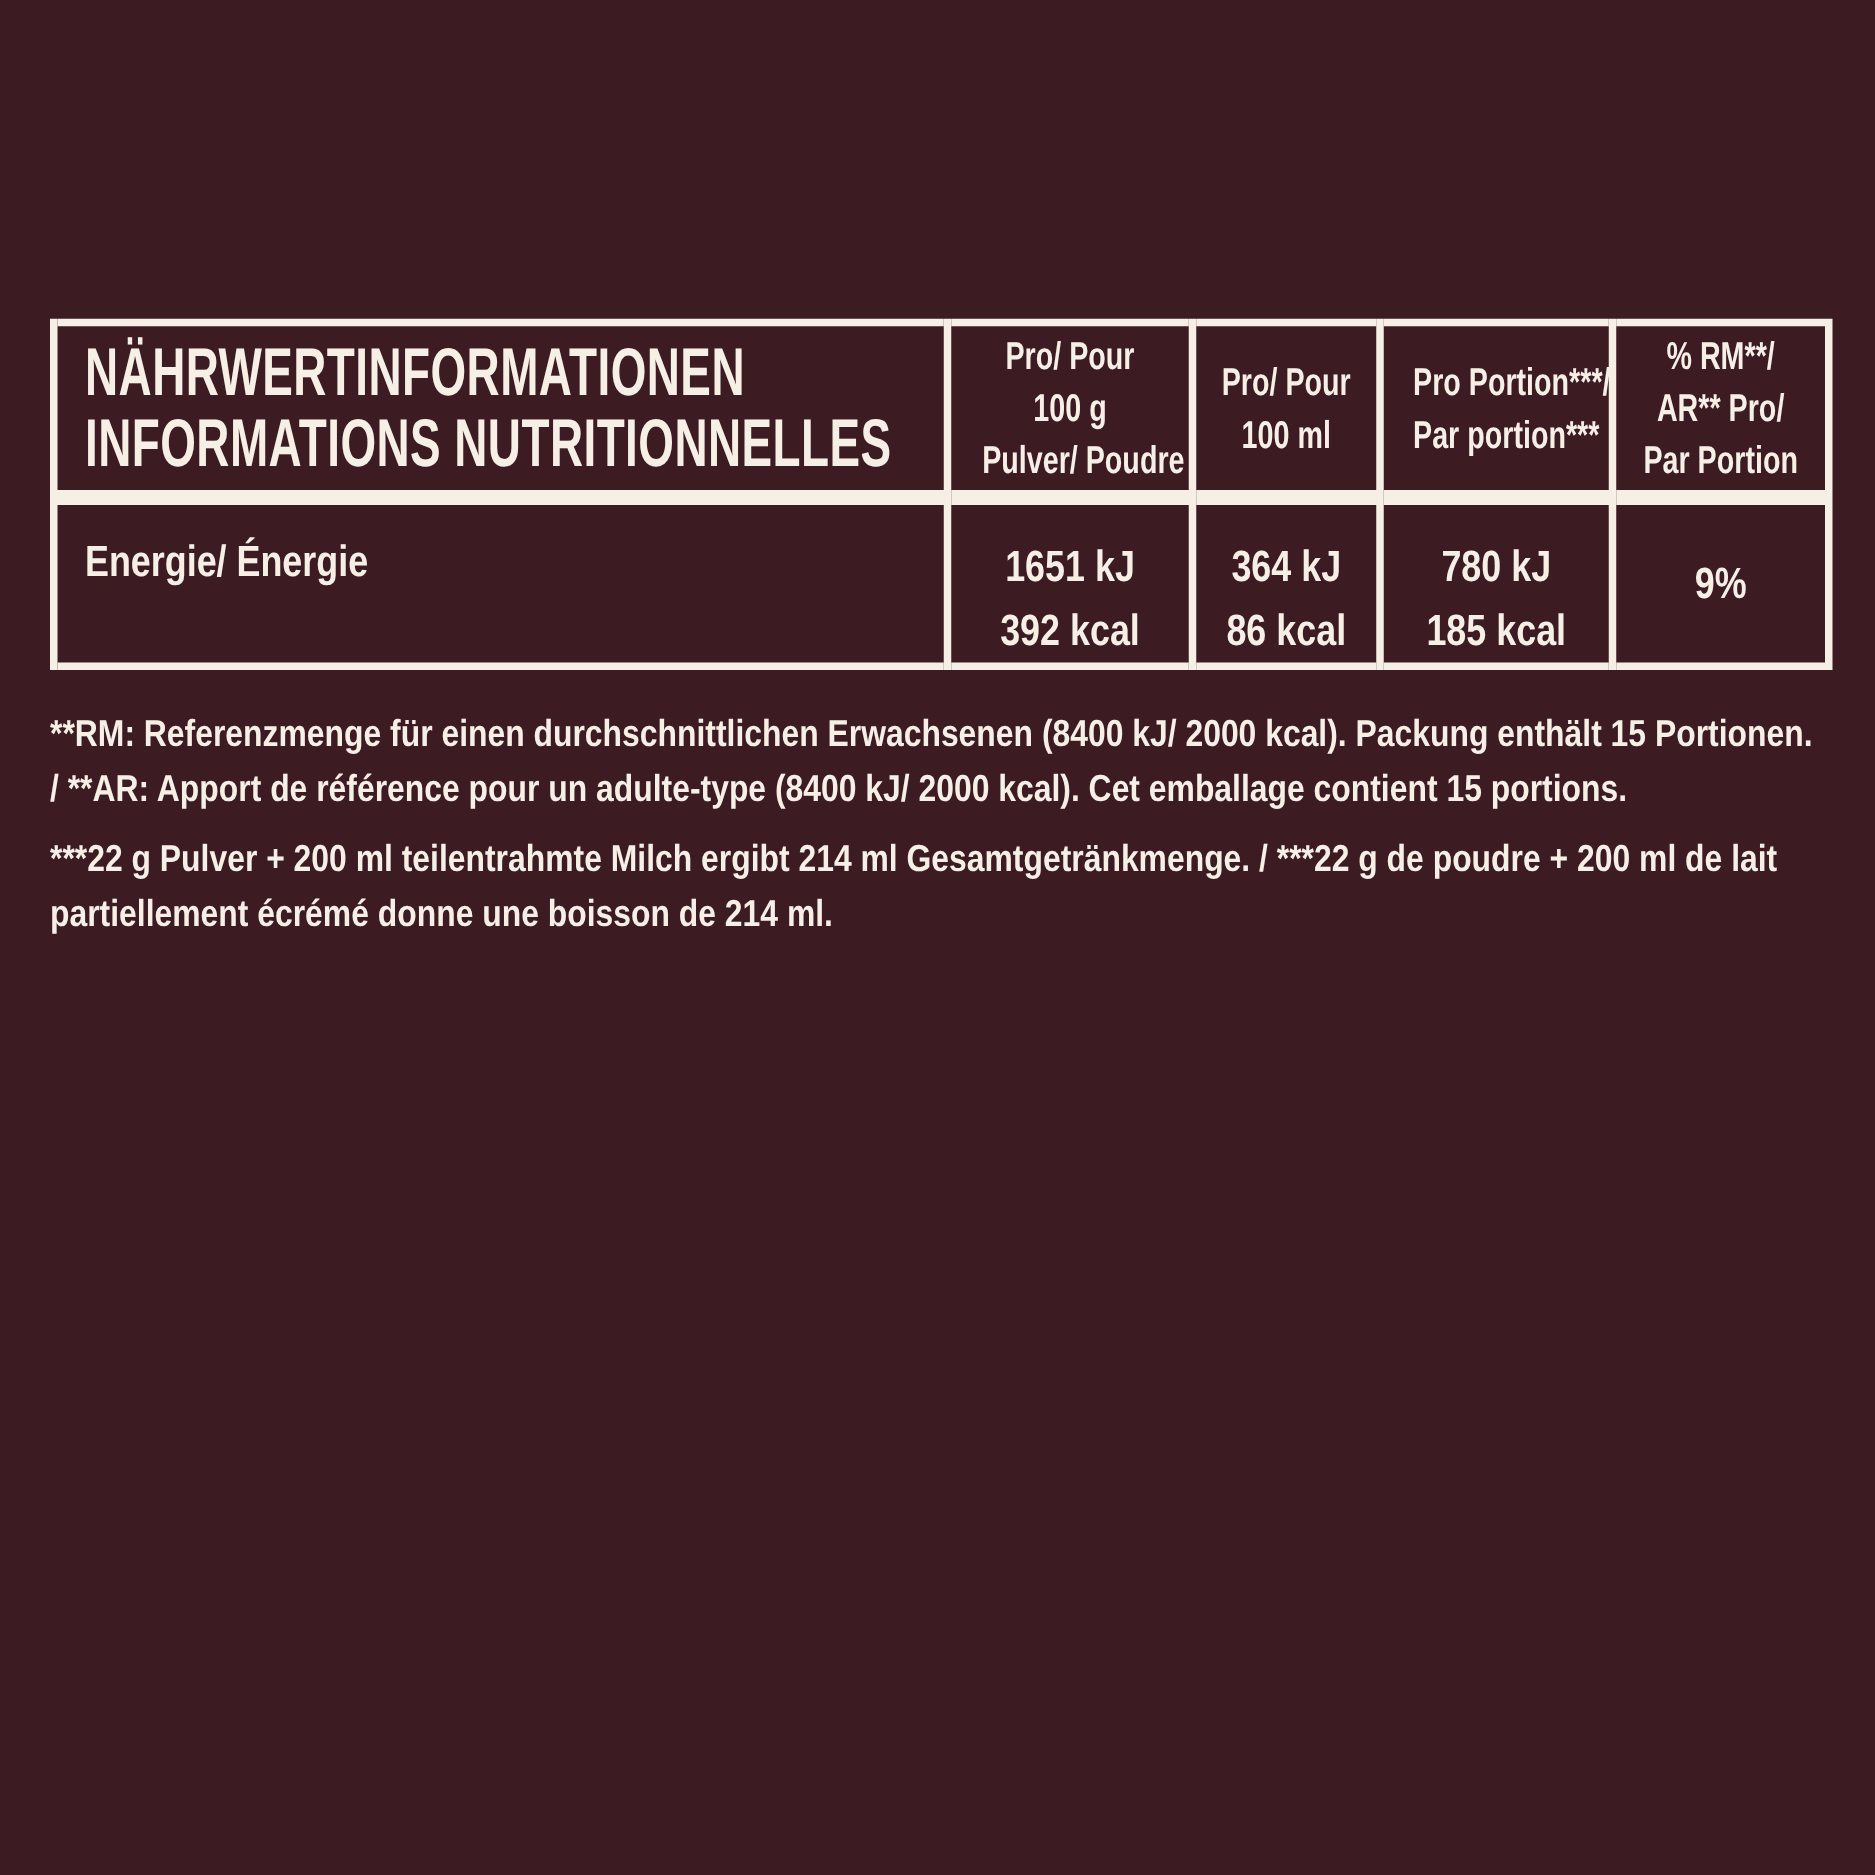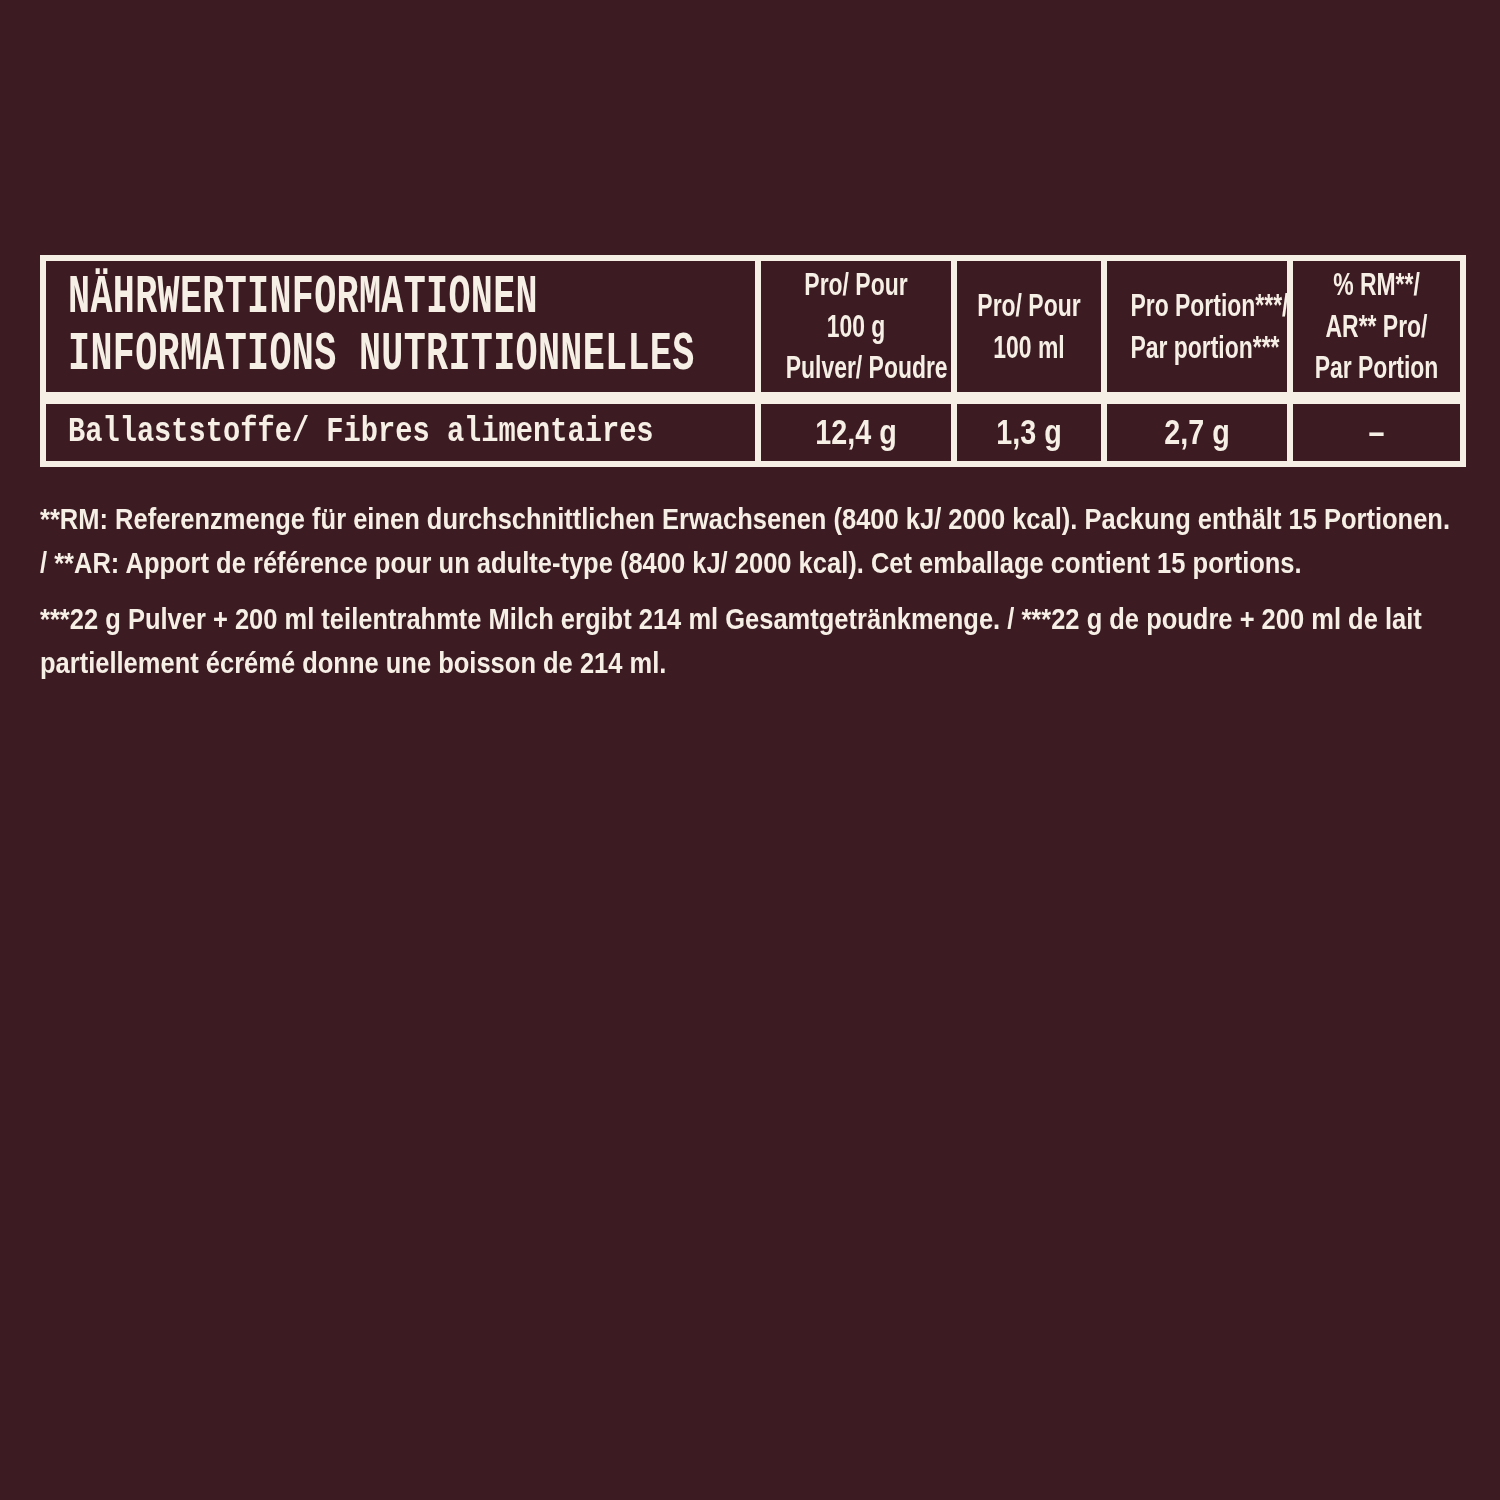--- a/index.html
+++ b/index.html
@@ -40,21 +40,20 @@
     overflow: visible;
   }
   thead th {
     height: 140px;
     border-bottom: 12px solid var(--border);
   }
   th.label-col, td.label-col {
     text-align: left;
     padding-left: 22px;
     padding-right: 8px;
-    font-family: Liberation Mono, monospace;
   }
 
   
   .cell {
     display: block;
     white-space: pre;          
     font-size: 35px;
     line-height: 1.28;
     transform: scaleX(0.82);
     transform-origin: 50% 50%;
@@ -127,35 +126,38 @@
 Par portion***</span>
         </th>
         <th>
           <span class="cell hdr">% RM**/
 AR** Pro/
 Par Portion</span>
         </th>
       </tr>
     </thead>
     <tbody>
-      <tr class="r-fibre">
+      <tr class="r-energy">
         <td class="label-col">
-            <span class="cell left">Ballaststoffe/ Fibres alimentaires</span>
+            <span class="cell left">Energie/ Énergie</span>
           </td>
         <td>
-            <span class="cell">12,4 g</span>
+            <span class="cell dual">1651 kJ
+392 kcal</span>
           </td>
         <td>
-            <span class="cell">1,3 g</span>
+            <span class="cell dual">364 kJ
+86 kcal</span>
           </td>
         <td>
-            <span class="cell">2,7 g</span>
+            <span class="cell dual">780 kJ
+185 kcal</span>
           </td>
         <td class="pct">
-            <span class="cell">–</span>
+            <span class="cell">9%</span>
           </td>
       </tr>
     </tbody>
   </table>
 
   <div class="footnotes">
     <p>**RM: Referenzmenge für einen durchschnittlichen Erwachsenen (8400 kJ/ 2000 kcal). Packung enthält 15 Portionen. / **AR: Apport de référence pour un adulte-type (8400 kJ/ 2000 kcal). Cet emballage contient 15 portions.</p>
     <p>***22 g Pulver + 200 ml teilentrahmte Milch ergibt 214 ml Gesamtgetränkmenge. / ***22 g de poudre + 200 ml de lait partiellement écrémé donne une boisson de 214 ml.</p>
   </div>
 

